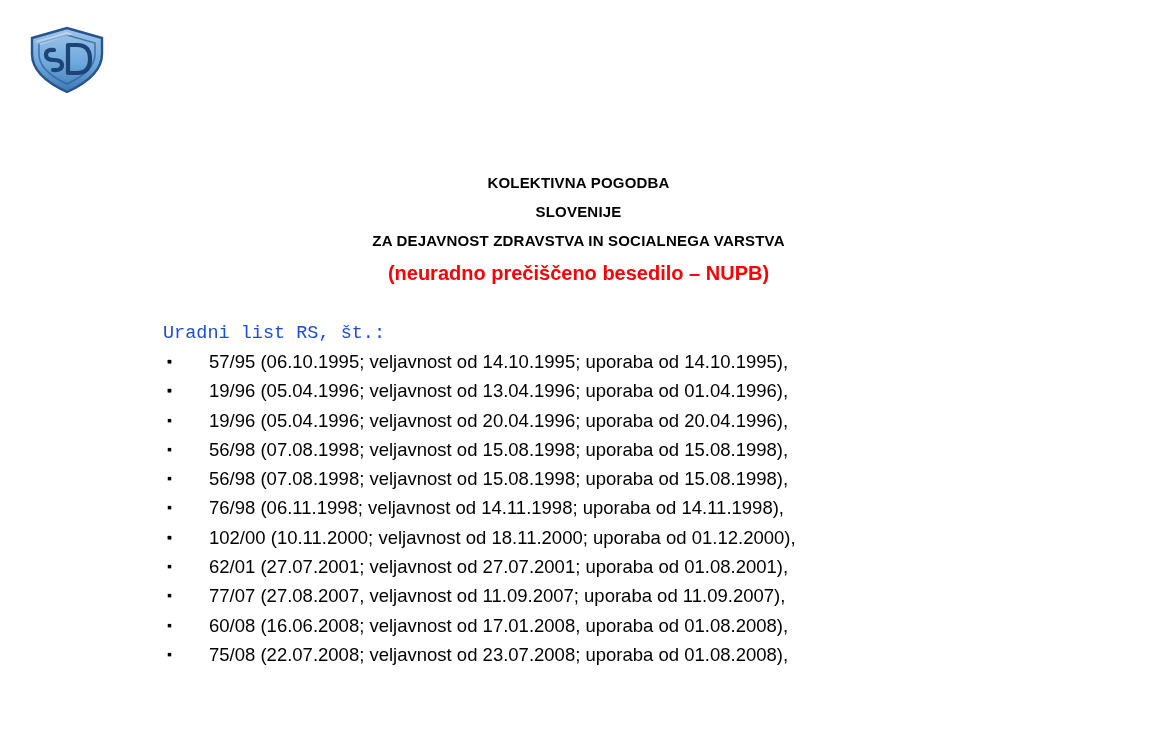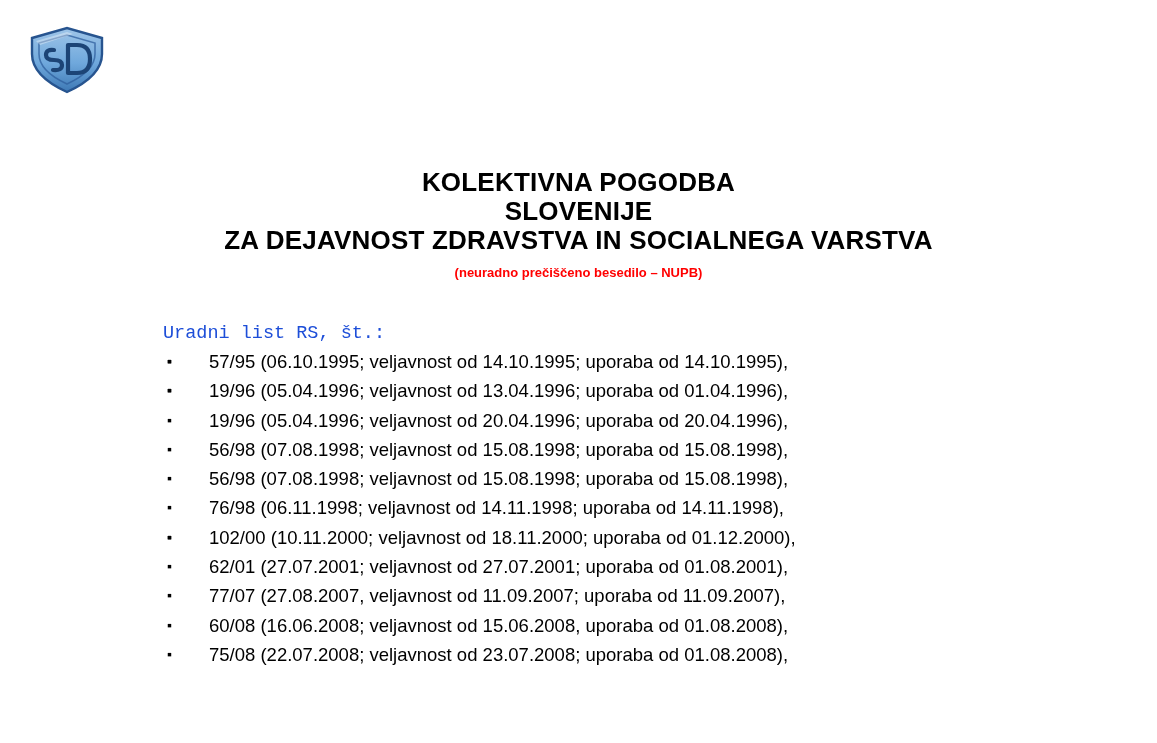--- a/index.html
+++ b/index.html
@@ -28,29 +28,29 @@
 
   
   .title-block {
     position: absolute;
     left: 0;
     top: 168px;
     width: 1157px;
     text-align: center;
   }
   .title-line {
-    font-size: 26px;
+    font-size: 15px;
     font-weight: bold;
     letter-spacing: 0.2px;
     line-height: 29px;
     color: #000000;
   }
   .subtitle-line {
     margin-top: 5px;
-    font-size: 13px;
+    font-size: 20px;
     font-weight: bold;
     color: #ff0000;
     line-height: 26px;
   }
 
   
   .doc-body {
     position: absolute;
     left: 163px;
     top: 320px;
@@ -166,21 +166,21 @@
     <li class="entry-item">
       <span class="entry-bullet">▪</span>
       <span>62/01 (27.07.2001; veljavnost od 27.07.2001; uporaba od 01.08.2001),</span>
     </li>
     <li class="entry-item">
       <span class="entry-bullet">▪</span>
       <span>77/07 (27.08.2007, veljavnost od 11.09.2007; uporaba od 11.09.2007),</span>
     </li>
     <li class="entry-item">
       <span class="entry-bullet">▪</span>
-      <span>60/08 (16.06.2008; veljavnost od 15.06.2008, uporaba od 01.08.2008),</span>
+      <span>60/08 (16.06.2008; veljavnost od 17.01.2008, uporaba od 01.08.2008),</span>
     </li>
     <li class="entry-item">
       <span class="entry-bullet">▪</span>
       <span>75/08 (22.07.2008; veljavnost od 23.07.2008; uporaba od 01.08.2008),</span>
     </li>
 
   </ul>
 </div>
 
 <div class="clip-mask"></div>

